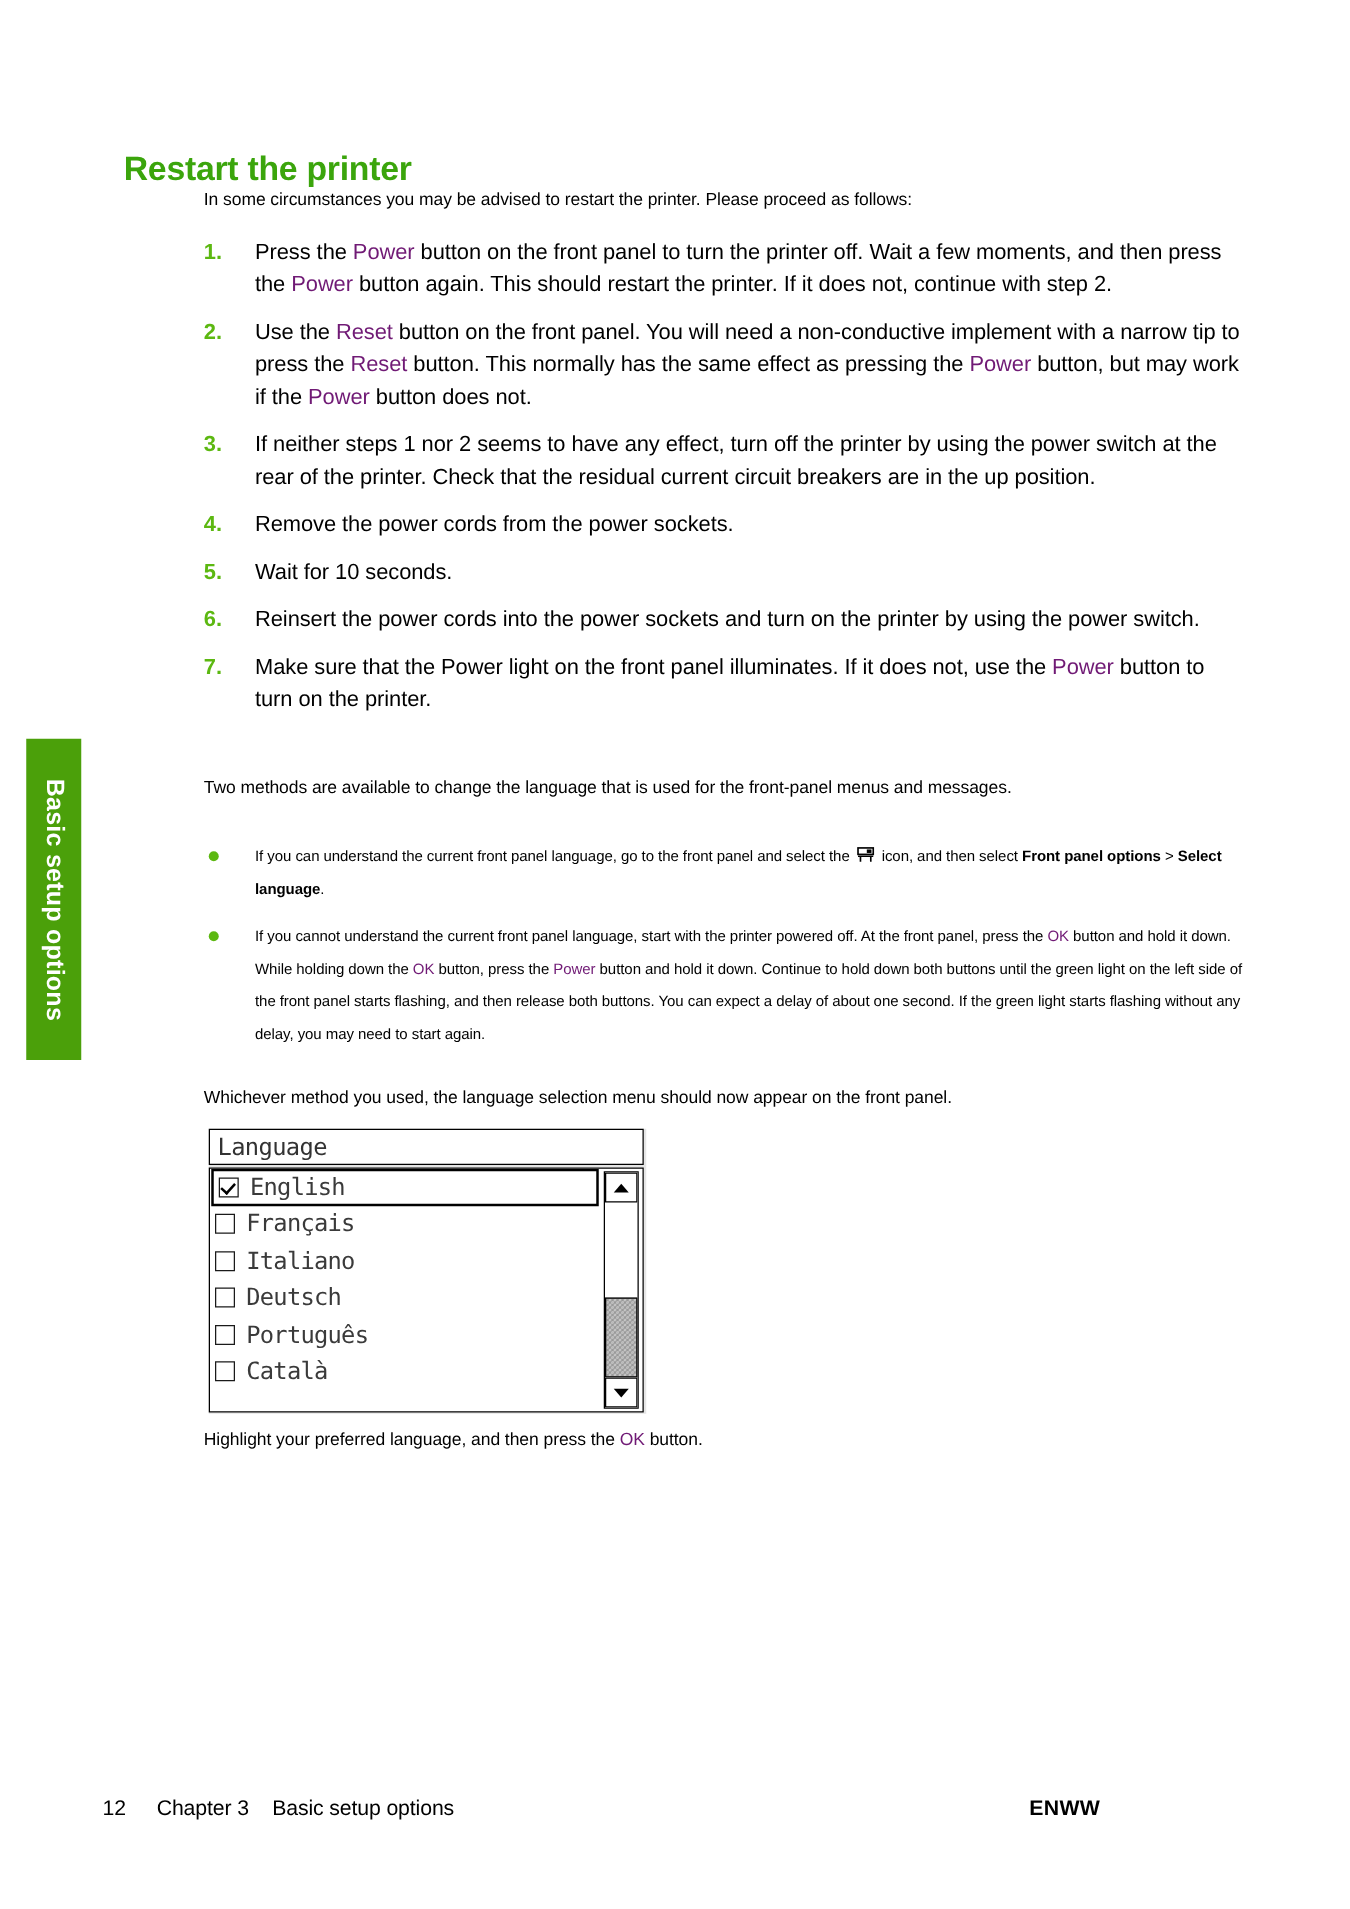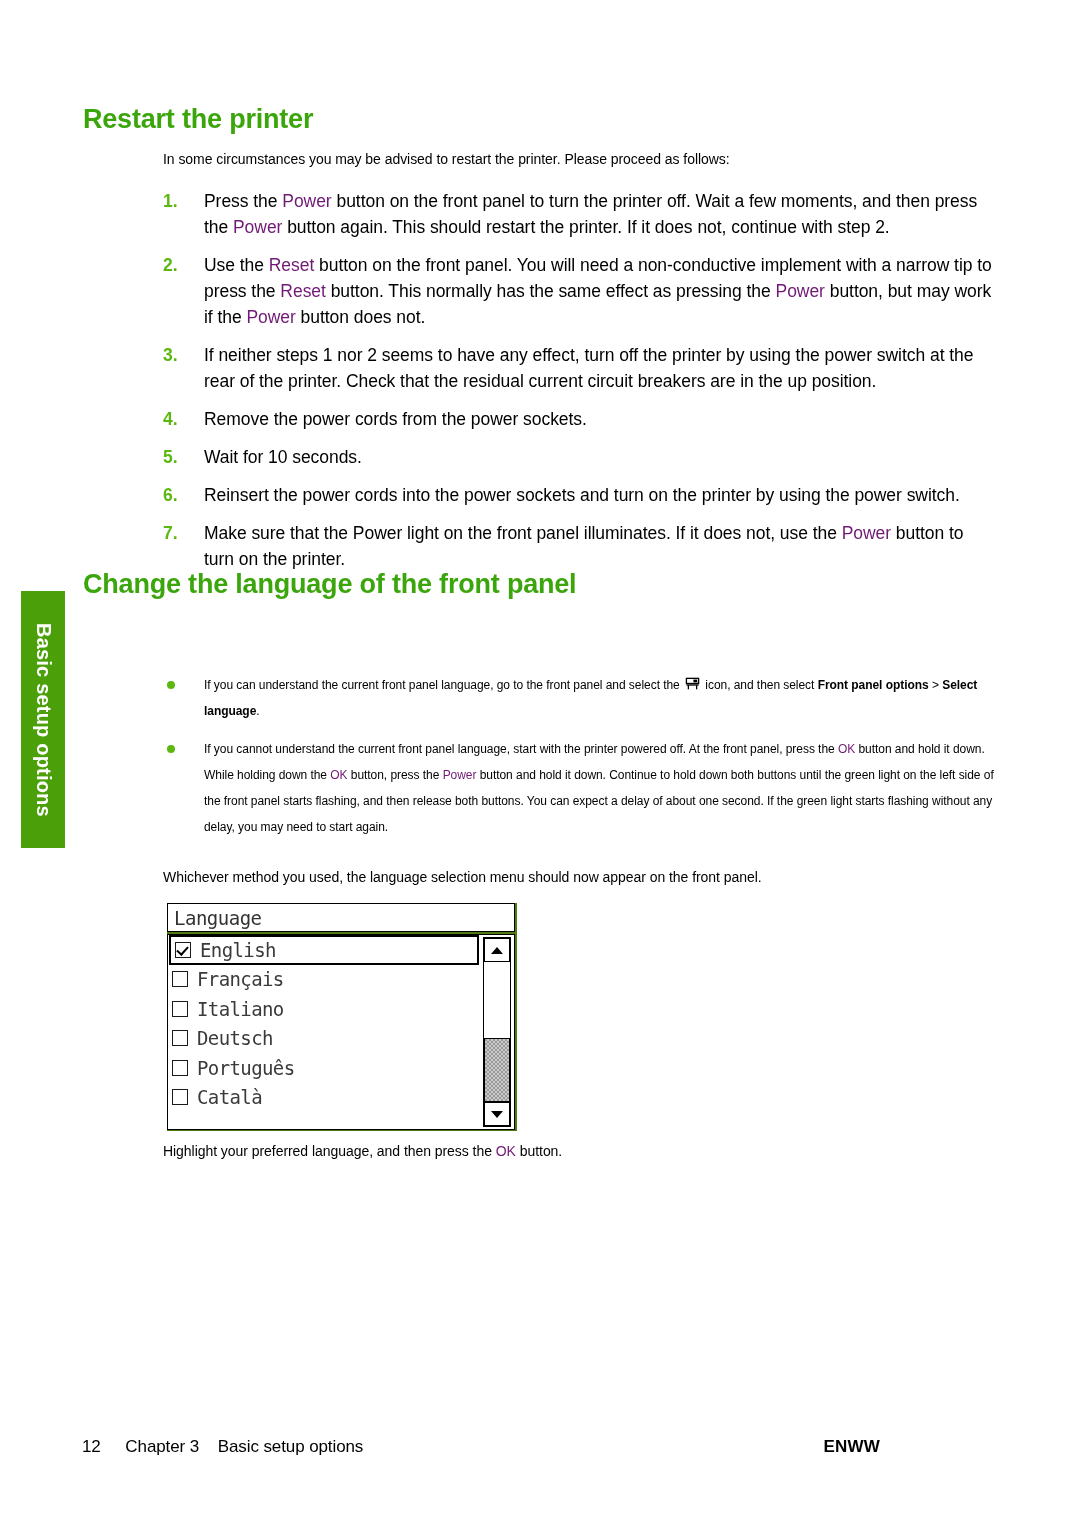--- a/index.html
+++ b/index.html
@@ -42,21 +42,21 @@
   .page {
     position: absolute;
     left: 0;
     top: 0;
     width: 1080px;
     height: 1527px;
   }
 
   h1.section-title {
     position: absolute;
-    margin: 0;
+    margin: 16px;
     font-size: 27px;
     font-weight: bold;
     color: #3ba50c;
     letter-spacing: -0.2px;
   }
   #title-restart { left: 83px; top: 104px; }
   #title-language { left: 83px; top: 569px; }
 
   .para {
     position: absolute;
@@ -142,21 +142,21 @@
     margin: 0 2px;
   }
 
   
   .fp-shot {
     position: absolute;
     left: 167px;
     top: 903px;
     width: 350px;
     height: 228px;
-    background: #4d7c0f;
+    background: #e5e5e5;
     font-family: "DejaVu Sans Mono", monospace;
   }
   .fp-titlebar {
     position: absolute;
     left: 0; top: 0;
     width: 348px;
     height: 29px;
     border: 1px solid #000000;
     background: #ffffff;
     box-sizing: border-box;
@@ -344,22 +344,22 @@
       <div class="num-item">
         <div class="num-marker">6.</div>
         <div class="num-text"><span>Reinsert the power cords into the power sockets and turn on the printer by using the power switch.</span></div>
       </div>
       <div class="num-item">
         <div class="num-marker">7.</div>
         <div class="num-text"><span>Make sure that the Power light on the front panel illuminates. If it does not, use the </span><span class="green">Power</span><span> button to turn on the printer.</span></div>
       </div>
     </div>
 
-  <h1 class="section-title" id="title-language">Change the language of the front panel</h1>
-
+
+  <div class="para" style="left:163px; top:616px; width:833px;">Two methods are available to change the language that is used for the front-panel menus and messages.</div>
 
   <div class="bullet-list" id="language-bullets">
       <div class="bullet-item">
         <div class="bullet-marker">
           <span class="bullet-dot"></span>
         </div>
         <div class="bullet-text"><span>If you can understand the current front panel language, go to the front panel and select the </span><span class="setup-icon"><svg viewBox="0 0 16 16" width="15" height="15" aria-hidden="true">
               <rect x="1.5" y="2.5" width="13" height="5.5" fill="none" stroke="#000" stroke-width="1.4"></rect>
               <rect x="9" y="3.8" width="4" height="3" fill="#000"></rect>
               <line x1="1.5" y1="9.6" x2="14.5" y2="9.6" stroke="#000" stroke-width="1.4"></line>

